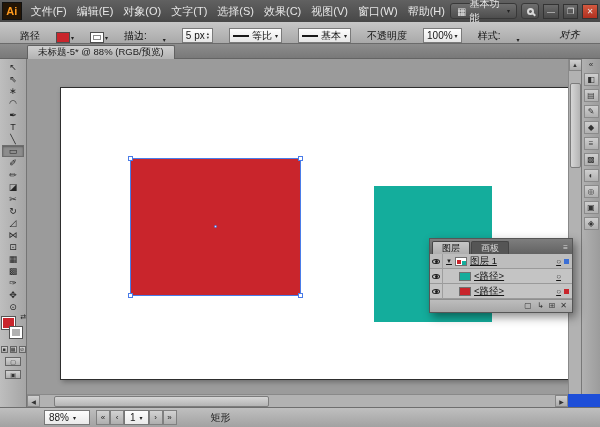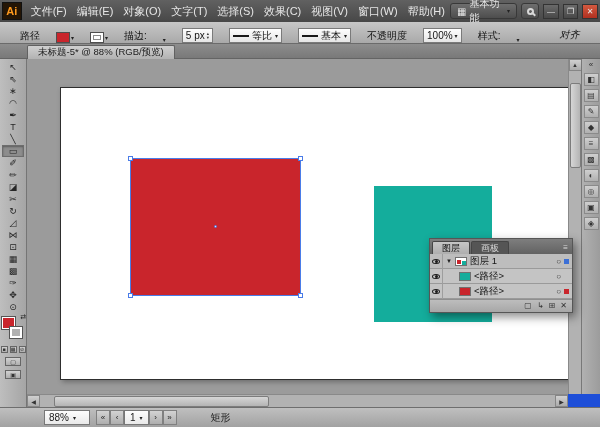--- a/index.html
+++ b/index.html
@@ -109,21 +109,21 @@
   
   #layers-panel { position:absolute; left:429px; top:238px; width:144px; background:#bcbcbc;
     border:1px solid #565656; box-shadow:3px 4px 9px rgba(0,0,0,.45); z-index:40; font-size:9.5px; color:#161616; }
   .panel-tabs { height:15px; background:linear-gradient(#7e7e7e,#626262); display:flex;
     align-items:flex-end; padding-left:2px; gap:1px; }
   .panel-tab { height:13px; padding:0 9px; display:flex; align-items:center; font-size:9px;
     color:#dcdcdc; background:#555; border:1px solid #454545; border-bottom:none; border-radius:2px 2px 0 0; }
   .panel-tab.active { background:linear-gradient(#c6c6c6,#aeaeae); color:#111; }
   .panel-menu { margin-left:auto; padding:0 4px 2px 0; font-size:8px; color:#ddd; }
   .layer-row { height:15px; display:flex; align-items:center; background:#c4c4c4;
-    border-bottom:1px solid #9a9a9a; padding-right:3px; }
+    border-bottom:1px solid #9a9a9a; padding-right:3px;text-decoration:underline; }
   .layer-row.top { background:#bdbdbd; }
   .cell-eye { width:13px; height:15px; border-right:1px solid #9e9e9e; display:flex;
     align-items:center; justify-content:center; }
   .eye { width:8px; height:5px; border:1px solid #1c1c1c; border-radius:50%; position:relative; }
   .eye i { position:absolute; left:2px; top:0.5px; width:3px; height:3px; background:#1c1c1c; border-radius:50%; }
   .cell-exp { width:12px; display:flex; align-items:center; justify-content:center; }
   .tri { font-size:6px; color:#222; }
   .indent { width:16px; }
   .thumb { width:12px; height:9px; border:1px solid #707070; background:#fff; position:relative; flex:0 0 auto; }
   .thumb .m1 { position:absolute; left:1px; top:2px; width:4px; height:4px; }

